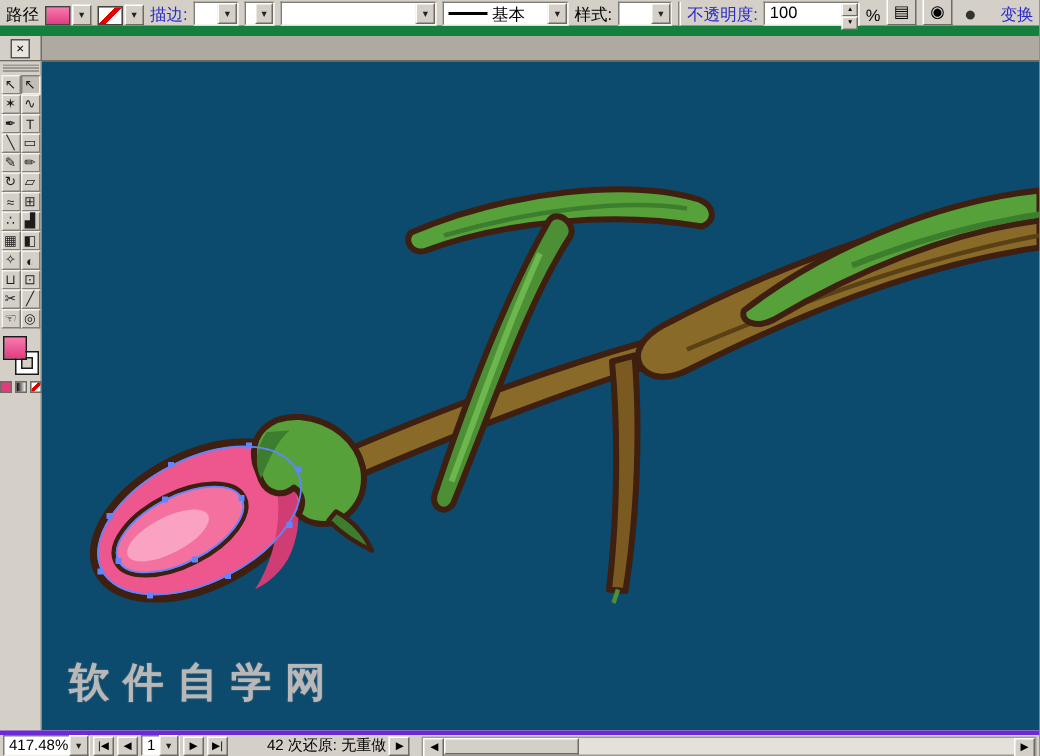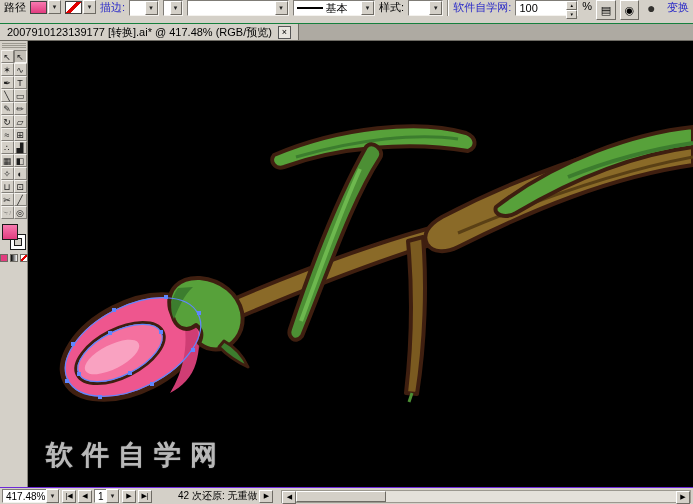--- a/index.html
+++ b/index.html
@@ -2,21 +2,21 @@
 <html><head>
 <meta charset="utf-8">
 <style>
   html,body{margin:0;padding:0;background:#888;}
   .app{position:relative;width:693px;height:504px;background:#d4d0c8;
        font-family:"Liberation Sans","DejaVu Sans",sans-serif;font-size:11px;color:#000;
        overflow:hidden;user-select:none;}
 
   
   .options-bar{position:absolute;top:0;left:0;right:0;height:24px;background:#d4d0c8;
-               border-bottom:1px solid #15803d;display:flex;align-items:flex-start;gap:4px;padding:0 4px;box-sizing:border-box;}
+               border-bottom:7px solid #15803d;display:flex;align-items:flex-end;gap:4px;padding:0 4px;box-sizing:border-box;}
   .ob-label{white-space:nowrap;}
   .link{color:#2a2ac8;white-space:nowrap;cursor:pointer;}
   .swatch-combo{display:flex;align-items:center;gap:1px;}
   .swatch{width:17px;height:13px;border:1px solid #444;box-sizing:border-box;display:inline-block;}
   .fill-swatch{background:linear-gradient(#f77ab0,#e23c7f);}
   .stroke-none{background:linear-gradient(135deg,#fff 42%,#e00000 42%,#e00000 58%,#fff 58%);}
   .dd{width:13px;height:14px;background:#d4d0c8;border:1px solid;border-color:#fff #6e6b64 #6e6b64 #fff;
       display:inline-flex;align-items:center;justify-content:center;font-size:7px;color:#222;cursor:pointer;box-sizing:border-box;}
   .combo{background:#fff;border:1px solid;border-color:#7f7c76 #f4f2ee #f4f2ee #7f7c76;height:16px;
          display:inline-flex;align-items:center;box-sizing:border-box;}
@@ -57,28 +57,28 @@
            border:1px solid #1a1a1a;z-index:2;cursor:pointer;}
   .stroke-sq{position:absolute;right:0;bottom:0;width:14px;height:14px;background:#fff;border:1px solid #1a1a1a;cursor:pointer;}
   .stroke-sq::after{content:"";position:absolute;left:3px;top:3px;right:3px;bottom:3px;background:#d4d0c8;border:1px solid #1a1a1a;}
   .mini-row{display:flex;gap:2px;margin-top:4px;}
   .mini{width:8px;height:8px;border:1px solid #6e6b64;box-sizing:border-box;cursor:pointer;}
   .mini.color{background:#e23c7f;}
   .mini.grad{background:linear-gradient(90deg,#000,#fff);}
   .mini.none{background:linear-gradient(135deg,#fff 38%,#e00000 38%,#e00000 62%,#fff 62%);}
 
   
-  .canvas{position:relative;flex:1;background:#000000;overflow:hidden;}
+  .canvas{position:relative;flex:1;background:#0c4a6e;overflow:hidden;}
   .canvas svg{position:absolute;left:0;top:0;}
   .wm{position:absolute;left:18px;bottom:14px;color:#b8b8b8;pointer-events:none;}
   .wm1{font-size:27px;font-weight:bold;letter-spacing:9px;text-shadow:0 0 1px #9a9a9a;}
   .wm2{font-size:12px;letter-spacing:3px;margin-top:1px;padding-left:16px;}
 
   
-  .status-bar{position:absolute;left:0;right:0;bottom:0;height:17px;background:#d4d0c8;border-top:1px solid #6d28d9;
+  .status-bar{position:absolute;left:0;right:0;bottom:0;height:17px;background:#d4d0c8;border-top:3px solid #6d28d9;
               display:flex;align-items:center;gap:2px;padding:0 2px;box-sizing:border-box;font-size:10px;}
   .sb-btn{width:14px;height:13px;display:inline-flex;align-items:center;justify-content:center;font-size:7px;
           background:#d4d0c8;border:1px solid;border-color:#fff #6e6b64 #6e6b64 #fff;cursor:pointer;box-sizing:border-box;white-space:nowrap;}
   .sb-combo{height:14px;}
   .zoom{width:58px;}
   .page{width:26px;}
   .sb-status{margin-left:24px;white-space:nowrap;}
   .hscroll{flex:1;height:13px;display:flex;margin-left:6px;border:1px solid #9b988f;box-sizing:border-box;background:#e4e1da;}
   .sb-track{flex:1;position:relative;}
   .sb-thumb{position:absolute;left:0;top:0;width:90px;height:100%;background:#d4d0c8;
@@ -126,41 +126,40 @@
     </span>
 
     <span class="ob-label">样式:</span>
     <span class="combo w34">
       <span class="val"></span>
       <span class="dd">▾</span>
     </span>
 
     <span class="sep"></span>
 
-    <span class="link">软件自学网:</span>
+    <span class="link">不透明度:</span>
     <span class="combo w30">
       <span class="val">100</span>
       <span class="spin">
         <span>▴</span>
         <span>▾</span>
       </span>
     </span>
     <span class="ob-label">%</span>
 
     <span class="icon-btn">▤</span>
     <span class="icon-btn">◉</span>
     <span class="knob">●</span>
 
     <span class="spacer"></span>
     <span class="link">变换</span>
   </div>
 
   <div class="tab-bar">
     <div class="tab">
-      <span>2007910123139177 [转换].ai* @ 417.48% (RGB/预览)</span>
       <span class="tab-close">×</span>
     </div>
   </div>
 
   <div class="main">
 
     <div class="toolbox">
       <div class="tb-header"></div>
       <div class="tool-grid">
           <div class="tool">

